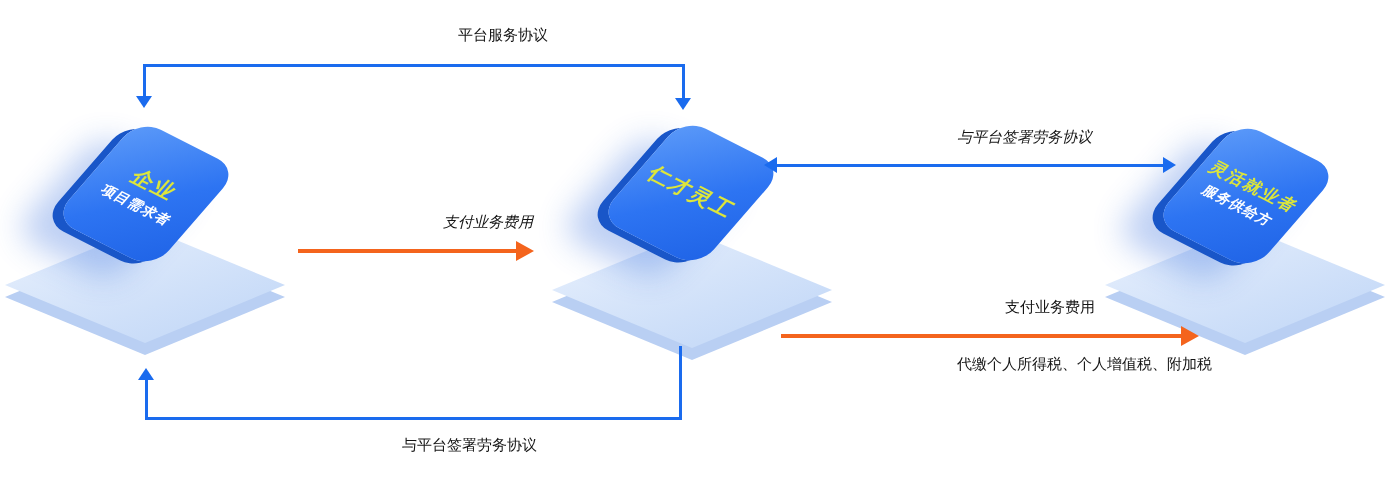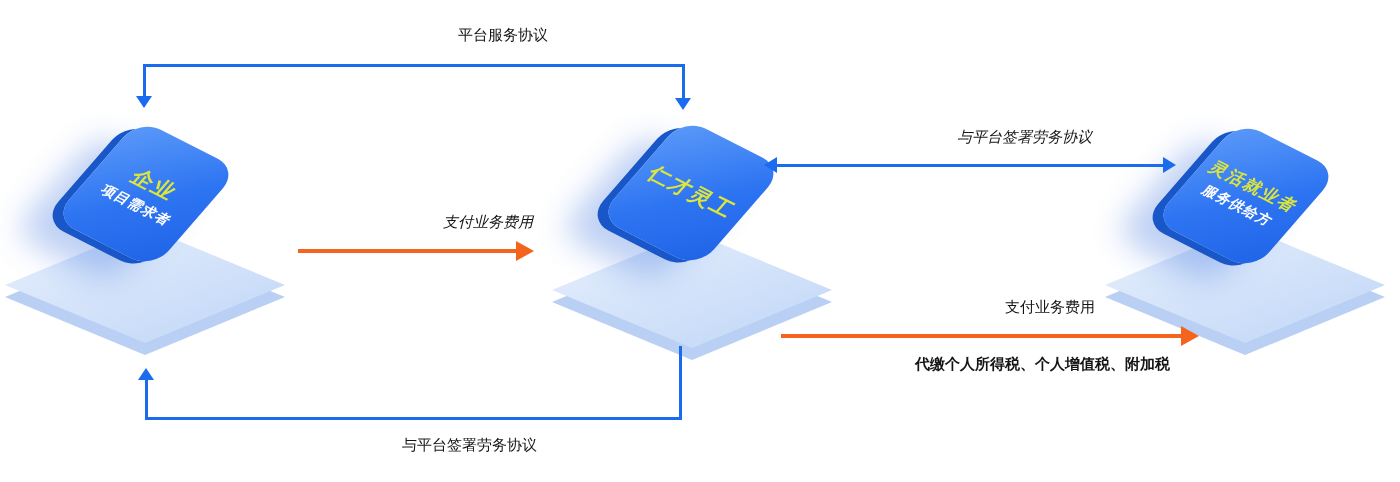--- a/index.html
+++ b/index.html
@@ -90,21 +90,21 @@
     <div class="seg blue" style="left:777px; top:164px; width:386px; height:3px;"></div>
     <div class="ah ah-left" style="left:764px; top:157px;"></div>
     <div class="ah ah-right-blue" style="left:1163px; top:157px;"></div>
     <div class="arrow-label" style="left:852px; top:128px; width:240px;font-style:italic;">与平台签署劳务协议</div>
   </div>
 
   <div>
     <div class="seg orange" style="left:781px; top:334px; width:400px; height:4px;"></div>
     <div class="ah ah-right-orange" style="left:1181px; top:326px;"></div>
     <div class="arrow-label" style="left:855px; top:298px; width:240px;">支付业务费用</div>
-    <div class="arrow-label" style="left:770px; top:355px; width:400px;font-weight:bold;">代缴个人所得税、个人增值税、附加税</div>
+    <div class="arrow-label" style="left:812px; top:355px; width:400px;">代缴个人所得税、个人增值税、附加税</div>
   </div>
 
   <div>
     <div class="seg blue" style="left:679px; top:346px; width:3px; height:74px;"></div>
     <div class="seg blue" style="left:145px; top:417px; width:537px; height:3px;"></div>
     <div class="seg blue" style="left:145px; top:380px; width:3px; height:40px;"></div>
     <div class="ah ah-up" style="left:138px; top:368px;"></div>
     <div class="arrow-label" style="left:297px; top:436px; width:240px;">与平台签署劳务协议</div>
   </div>
 

